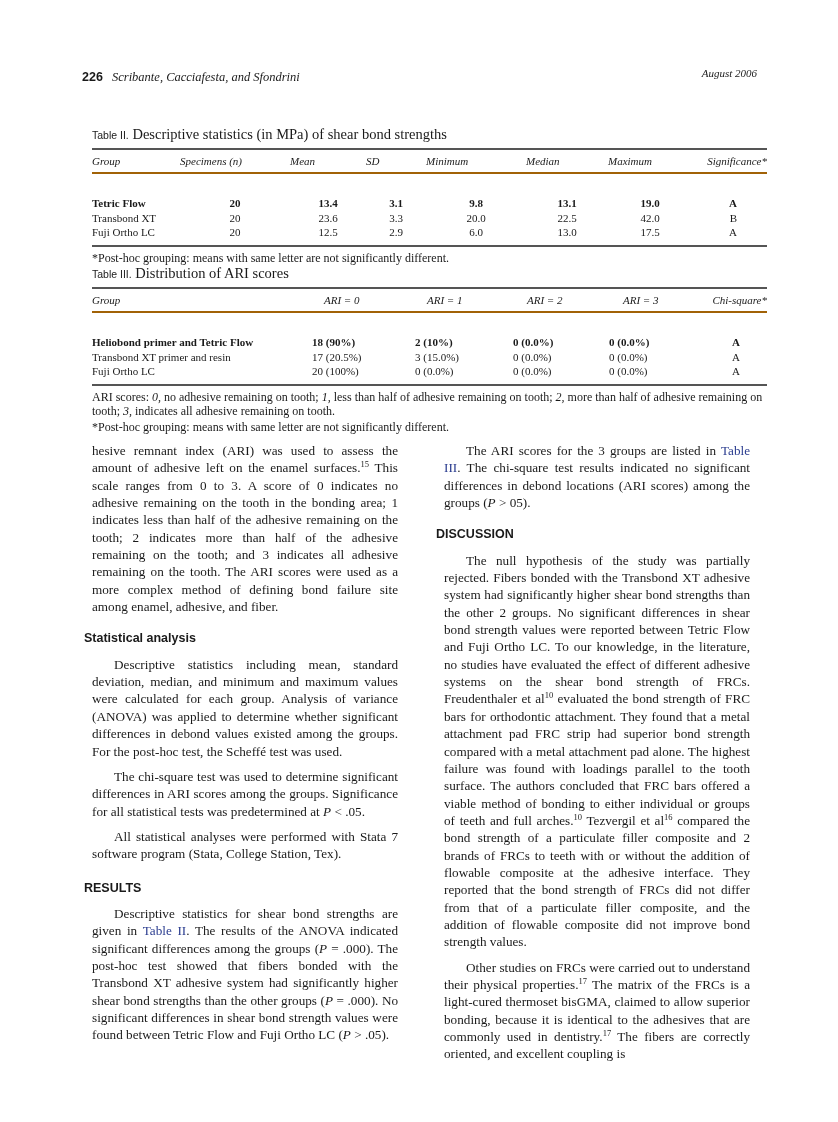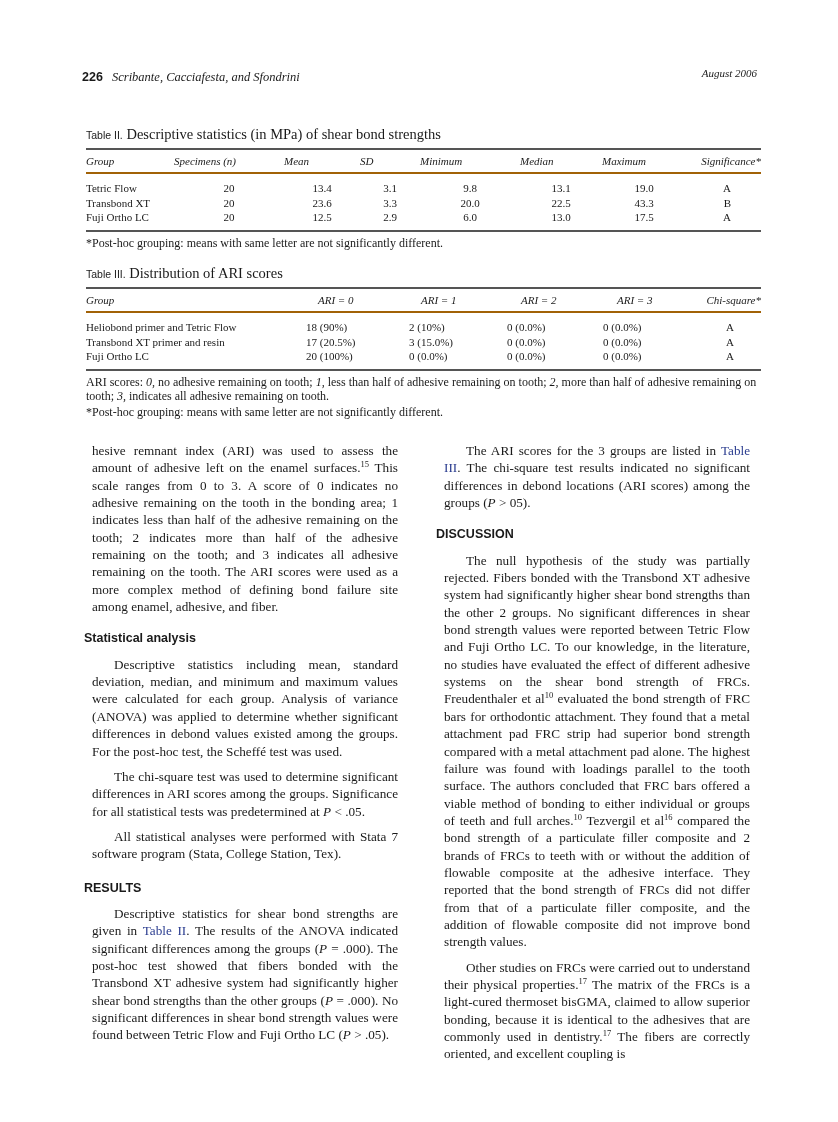--- a/index.html
+++ b/index.html
@@ -7,30 +7,30 @@
   .page { position: absolute; left: 0; top: 0; width: 838px; height: 1122px; }
 
   
   .running-head { position: absolute; left: 82px; top: 66px; width: 675px; height: 30px; }
   .rh-left { position: absolute; left: 0; top: 4px; font-size: 12.5px; }
   .rh-pagenum { font-family: "Liberation Sans", sans-serif; font-weight: bold; font-size: 12.5px; margin-right: 6px; }
   .rh-authors { font-style: italic; }
   .rh-right { position: absolute; right: 0; top: 0; text-align: right; font-style: italic; font-size: 11px; line-height: 14px; }
 
   
-  .table-block { position: absolute; left: 86px; width: 675px; }
+  .table-block { position: absolute; left: 92px; width: 675px; }
   .tbl-caption { font-size: 14.5px; margin-bottom: 5px; }
   .tbl-label { font-family: "Liberation Sans", sans-serif; font-size: 10.5px; }
   .rule-thick { border-top: 2px solid #555; }
   table { width: 100%; border-collapse: collapse; font-size: 11px; }
   th { font-style: italic; font-weight: normal; padding: 5px 0 5px 0; text-align: left; }
   td { text-align: center; padding: 0; line-height: 14.5px; }
   th.left, td.left { text-align: left; }
   thead tr { border-bottom: 2px solid #a16207; }
-  tbody tr:first-child td { padding-top: 7px; }
+  tbody tr:first-child td { padding-top: 22px; font-weight: bold; }
   tbody tr:last-child td { padding-bottom: 5px; }
   tbody { border-bottom: 2px solid #555; }
   .tbl-note { font-size: 12px; line-height: 14px; margin-top: 4px; }
   .tbl-note i { font-style: italic; }
 
   
   .col { position: absolute; top: 434px; width: 322px; font-size: 13.2px; line-height: 17.35px; text-align: justify; }
   .col-left { left: 84px; }
   .col-right { left: 436px; }
   .col p { margin: 8px; text-indent: 22px; }
@@ -94,21 +94,21 @@
           <td>19.0</td>
           <td style="text-align:right;padding-right:30px">A</td>
         </tr>
         <tr>
           <td class="left">Transbond XT</td>
           <td>20</td>
           <td>23.6</td>
           <td>3.3</td>
           <td>20.0</td>
           <td>22.5</td>
-          <td>43.3</td>
+          <td>42.0</td>
           <td style="text-align:right;padding-right:30px">B</td>
         </tr>
         <tr>
           <td class="left">Fuji Ortho LC</td>
           <td>20</td>
           <td>12.5</td>
           <td>2.9</td>
           <td>6.0</td>
           <td>13.0</td>
           <td>17.5</td>

